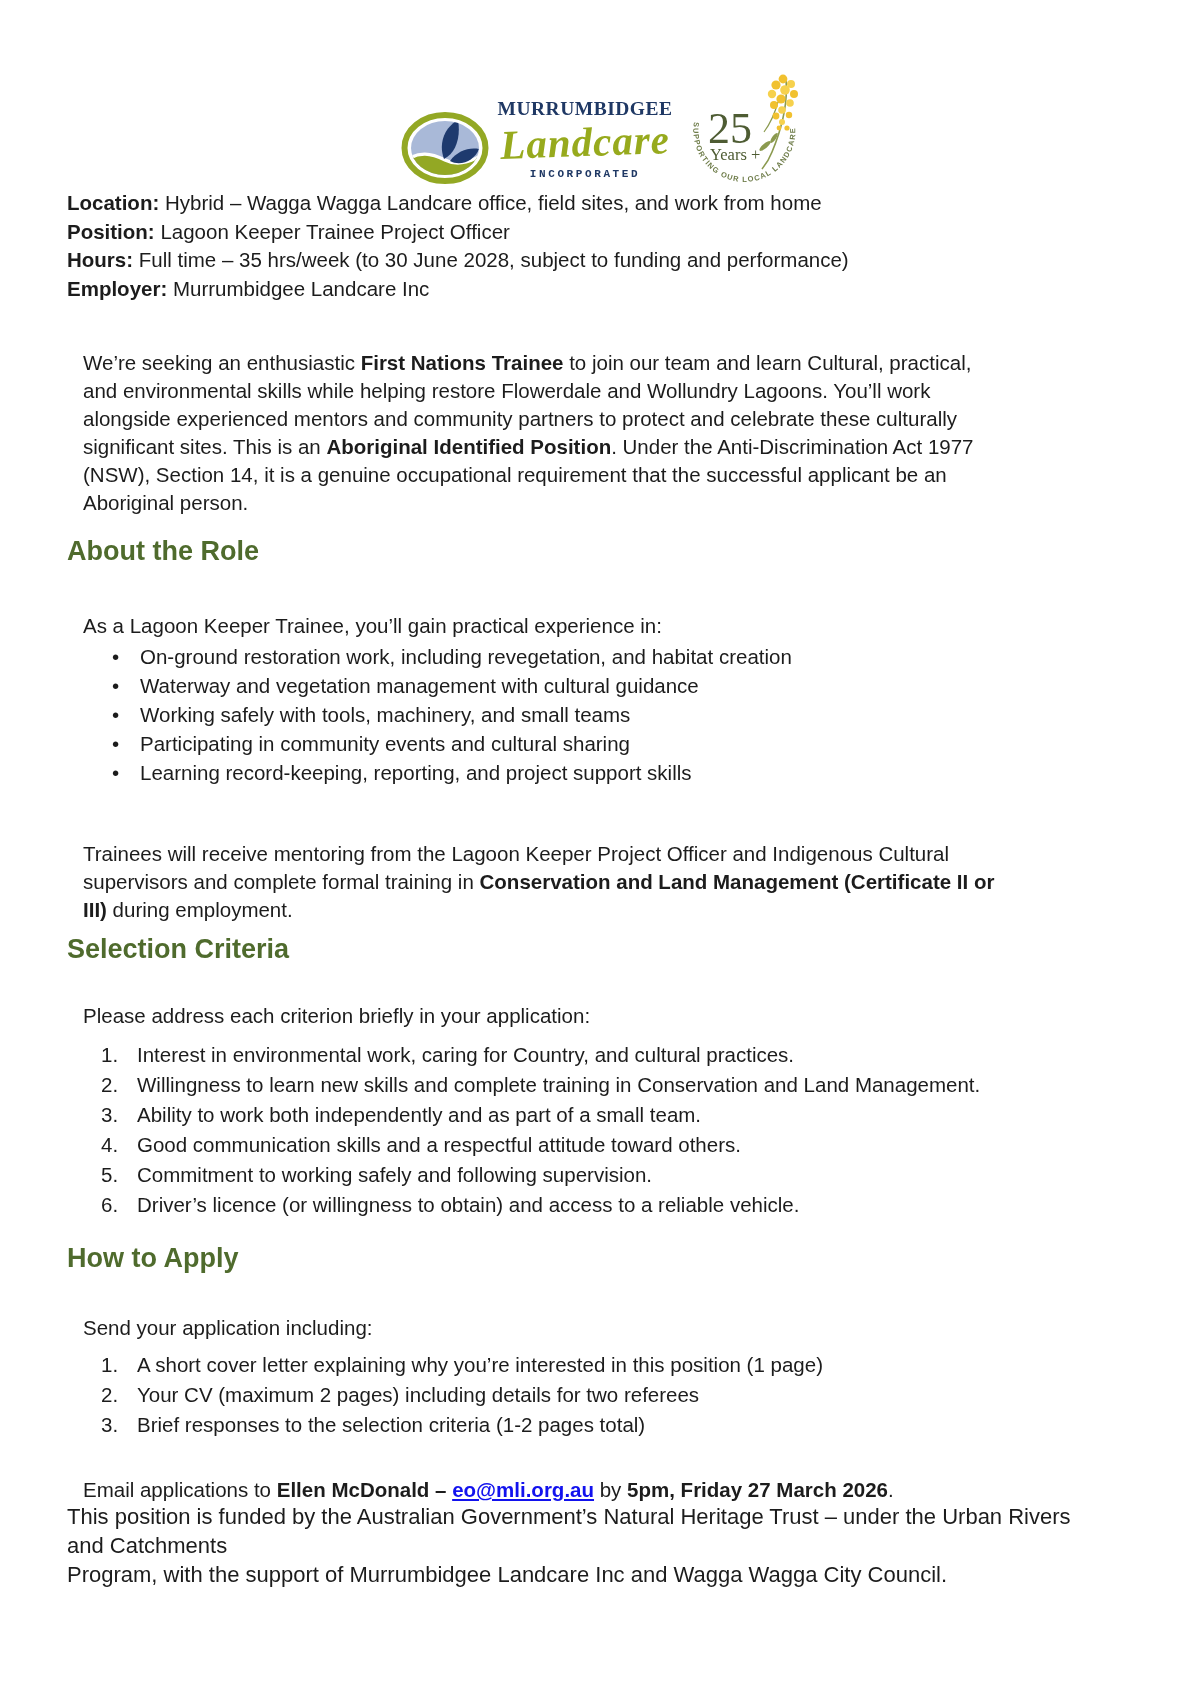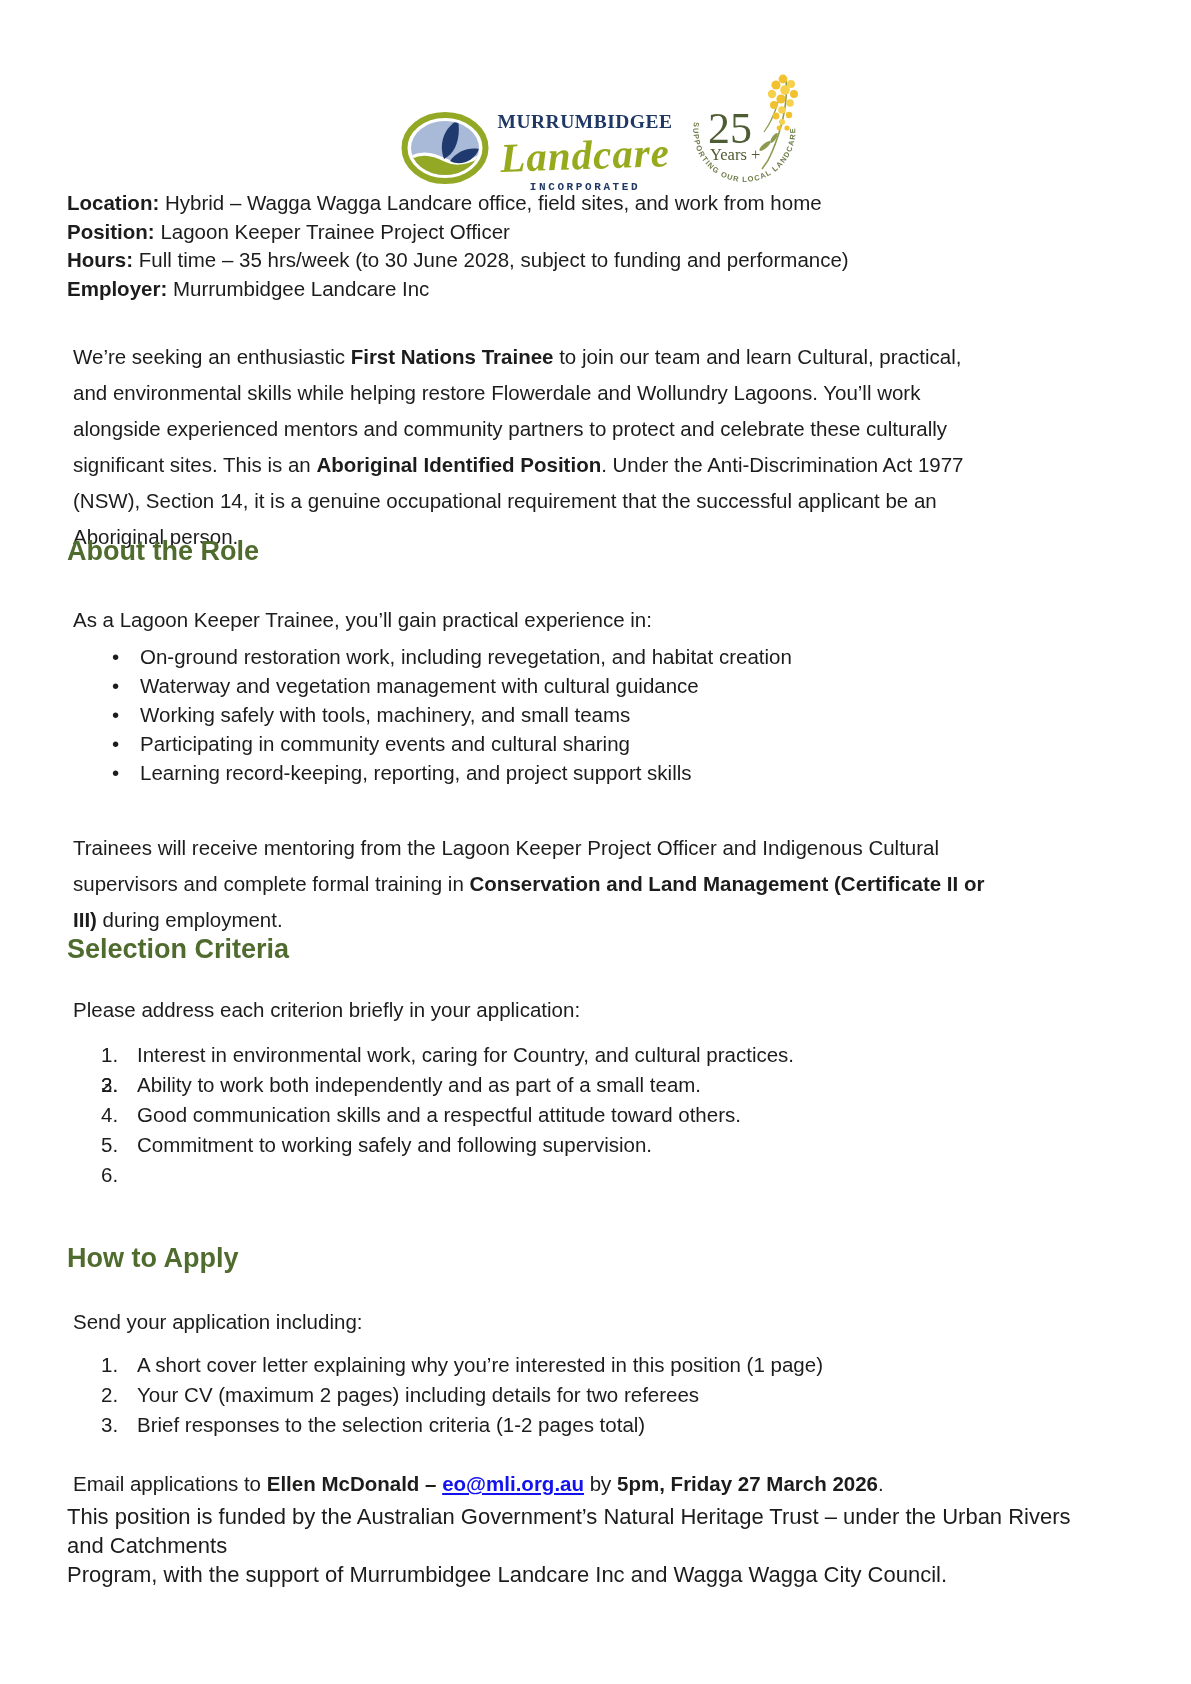--- a/index.html
+++ b/index.html
@@ -4,40 +4,40 @@
 <style>
   html,body { margin:0; padding:0; background:#ffffff; }
   .page {
     position:relative; width:1191px; height:1684px; background:#fff;
     font-family:"Liberation Sans", sans-serif; color:#1c1c1c; overflow:hidden;
   }
   .abs { position:absolute; left:67px; width:1064px; }
 
   
   .logo-mark { position:absolute; left:401px; top:111px; width:88px; height:74px; }
-  .logo-text { position:absolute; left:497px; top:111px; width:176px; text-align:center; }
+  .logo-text { position:absolute; left:497px; top:98px; width:176px; text-align:center; }
   .logo-murrumbidgee {
     font-family:"Liberation Serif", serif; font-weight:600; font-size:19.5px;
     letter-spacing:0.5px; color:var(--navy); line-height:22px;
   }
   .logo-landcare {
     font-family:"Liberation Serif", serif; font-style:italic; font-weight:700;
     font-size:41px; line-height:42px; letter-spacing:1px; color:var(--olive);
     transform:rotate(-2deg); margin-top:1px;
   }
   .logo-incorporated {
     font-family:Liberation Mono, monospace; font-weight:600; font-size:11px;
     letter-spacing:2.6px; color:var(--navy); margin-top:5px;
   }
   .badge { position:absolute; left:686px; top:72px; width:122px; height:124px; }
 
   
   .hdr-row { font-size:20.5px; line-height:28.5px; }
   .hdr-row .lbl { font-weight:700; }
-  p.body { font-size:20.5px; line-height:36px; margin:6px; white-space:pre-line; }
+  p.body { font-size:20.5px; line-height:28px; margin:16px; white-space:pre-line; }
   h2.sect {
     font-size:27px; line-height:30px; margin:0; font-weight:700;
     color:var(--heading_green);
   }
   .b { font-weight:700; }
   a.link { color:var(--link_blue); font-weight:700; text-decoration:underline; cursor:pointer; }
 
   .list .li { position:relative; padding-left:73px; font-size:20.5px; line-height:29px; }
   .list .li .marker { position:absolute; left:45px; }
   .list.numbered .li { padding-left:70px; line-height:30px; }
@@ -129,25 +129,25 @@
       <div class="li"><span class="marker">•</span><span>Learning record-keeping, reporting, and project support skills</span></div>
     </div>
   <p class="body abs" style="top:824px; white-space:pre-wrap;"><span>Trainees will receive mentoring from the Lagoon Keeper Project Officer and Indigenous Cultural
 supervisors and complete formal training in </span><span class="b">Conservation and Land Management (Certificate II or
 III)</span><span> during employment.</span></p>
 
   <h2 class="sect abs" style="top:934px">Selection Criteria</h2>
   <p class="body abs" style="top:986px">Please address each criterion briefly in your application:</p>
   <div class="list numbered abs" style="top:1040px">
       <div class="li"><span class="marker">1.</span><span>Interest in environmental work, caring for Country, and cultural practices.</span></div>
-      <div class="li"><span class="marker">2.</span></div>
+      <div class="li"><span class="marker">2.</span><span>Willingness to learn new skills and complete training in Conservation and Land Management.</span></div>
       <div class="li"><span class="marker">3.</span><span>Ability to work both independently and as part of a small team.</span></div>
       <div class="li"><span class="marker">4.</span><span>Good communication skills and a respectful attitude toward others.</span></div>
       <div class="li"><span class="marker">5.</span><span>Commitment to working safely and following supervision.</span></div>
-      <div class="li"><span class="marker">6.</span></div>
+      <div class="li"><span class="marker">6.</span><span>Driver’s licence (or willingness to obtain) and access to a reliable vehicle.</span></div>
     </div>
 
   <h2 class="sect abs" style="top:1243px">How to Apply</h2>
   <p class="body abs" style="top:1298px">Send your application including:</p>
   <div class="list numbered abs" style="top:1350px">
       <div class="li"><span class="marker">1.</span><span>A short cover letter explaining why you’re interested in this position (1 page)</span></div>
       <div class="li"><span class="marker">2.</span><span>Your CV (maximum 2 pages) including details for two referees</span></div>
       <div class="li"><span class="marker">3.</span><span>Brief responses to the selection criteria (1-2 pages total)</span></div>
     </div>
   <p class="body abs" style="top:1460px"><span>Email applications to </span><span class="b">Ellen McDonald – </span><a class="b link" href="#">eo@mli.org.au</a><span> by </span><span class="b">5pm, Friday 27 March 2026</span><span>.</span></p>

